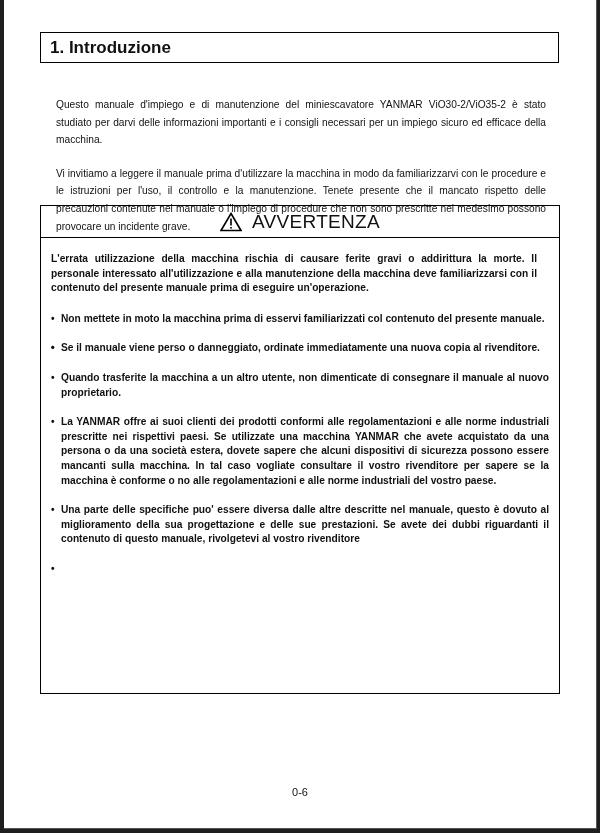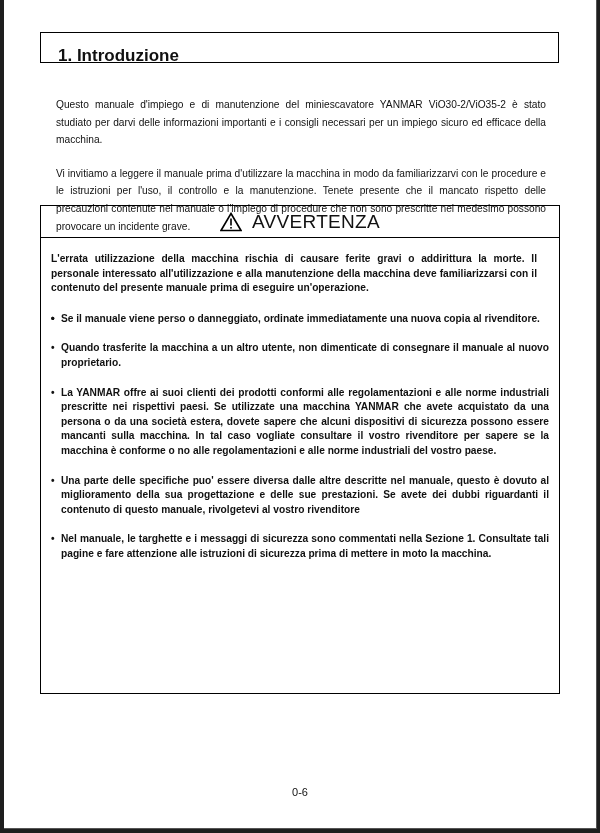--- a/index.html
+++ b/index.html
@@ -9,21 +9,21 @@
   }
   .page {
     position: absolute; left: 4px; top: 0; width: 592px; height: 828px;
     background: #ffffff; border-right: 1px solid #555; border-bottom: 1px solid #555;
   }
   .title-box {
     position: absolute; left: 36px; top: 32px; width: 519px; height: 31px;
     border: 1.5px solid #000; box-sizing: border-box;
   }
   .title-box h1 {
-    margin: 8px; font-size: 17px; font-weight: bold; line-height: 29px; padding-left: 9px;
+    margin: 0; font-size: 17px; font-weight: bold; line-height: 29px; padding-left: 9px;
     font-family: "Liberation Sans", sans-serif;
   }
   .intro {
     position: absolute; left: 36px; top: 80px; width: 522px;
     font-size: 10.2px; line-height: 17.6px; text-align: justify;
   }
   .intro p { margin: 16px; }
   .warn-box {
     position: absolute; left: 36px; top: 205px; width: 520px; height: 489px;
     border: 1.5px solid #000; box-sizing: border-box;
@@ -65,25 +65,25 @@
           <polygon points="11,1.5 21,18.5 1,18.5" fill="none" stroke="#000" stroke-width="1.6" stroke-linejoin="miter"></polygon>
           <rect x="10.2" y="6.5" width="1.6" height="7" fill="#000"></rect>
           <rect x="10.2" y="15" width="1.6" height="1.6" fill="#000"></rect>
         </svg>
       </span>
       <span>AVVERTENZA</span>
     </div>
     <div class="warn-body">
       <p>L'errata utilizzazione della macchina rischia di causare ferite gravi o addirittura la morte. Il personale interessato all'utilizzazione e alla manutenzione della macchina deve familiarizzarsi con il contenuto del presente manuale prima di eseguire un'operazione.</p>
       <ul>
-        <li><span class="bullet">•</span></li>
+        <li><span class="bullet">•</span><span>Non mettete in moto la macchina prima di esservi familiarizzati col contenuto del presente manuale.</span></li>
         <li><span class="bullet">•</span></li>
         <li><span class="bullet">•</span><span>Se il manuale viene perso o danneggiato, ordinate immediatamente una nuova copia al rivenditore.</span></li>
         <li><span class="bullet">•</span><span>Quando trasferite la macchina a un altro utente, non dimenticate di consegnare il manuale al nuovo proprietario.</span></li>
         <li><span class="bullet">•</span><span>La YANMAR offre ai suoi clienti dei prodotti conformi alle regolamentazioni e alle norme industriali prescritte nei rispettivi paesi. Se utilizzate una macchina YANMAR che avete acquistato da una persona o da una società estera, dovete sapere che alcuni dispositivi di sicurezza possono essere mancanti sulla macchina. In tal caso vogliate consultare il vostro rivenditore per sapere se la macchina è conforme o no alle regolamentazioni e alle norme industriali del vostro paese.</span></li>
         <li><span class="bullet">•</span><span>Una parte delle specifiche puo' essere diversa dalle altre descritte nel manuale, questo è dovuto al miglioramento della sua progettazione e delle sue prestazioni. Se avete dei dubbi riguardanti il contenuto di questo manuale, rivolgetevi al vostro rivenditore</span></li>
-        <li><span class="bullet">•</span><span>Nel manuale, le targhette e i messaggi di sicurezza sono commentati nella Sezione 1. Consultate tali pagine e fare attenzione alle istruzioni di sicurezza prima di mettere in moto la macchina.</span></li>
+        <li><span class="bullet">•</span></li>
       </ul>
     </div>
   </div>
 
   <div class="page-num">0-6</div>
 </div>
 
 </body></html>

